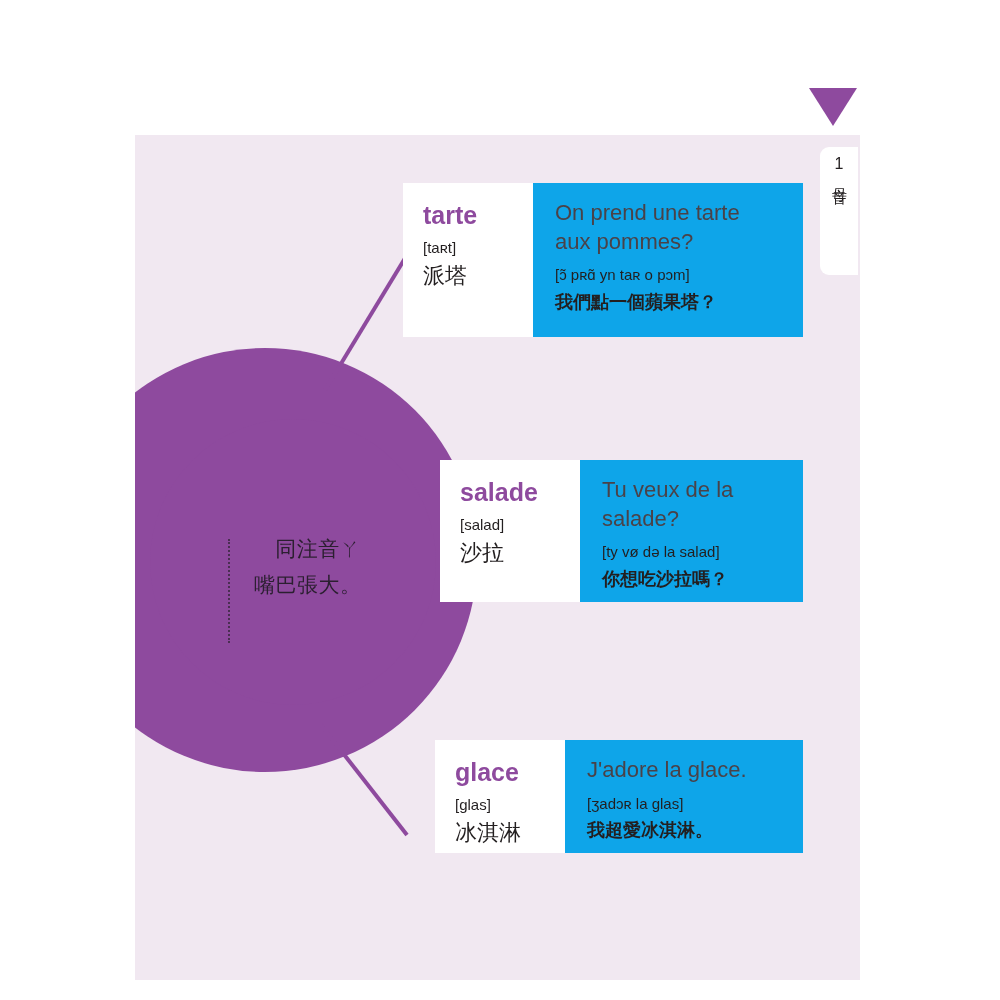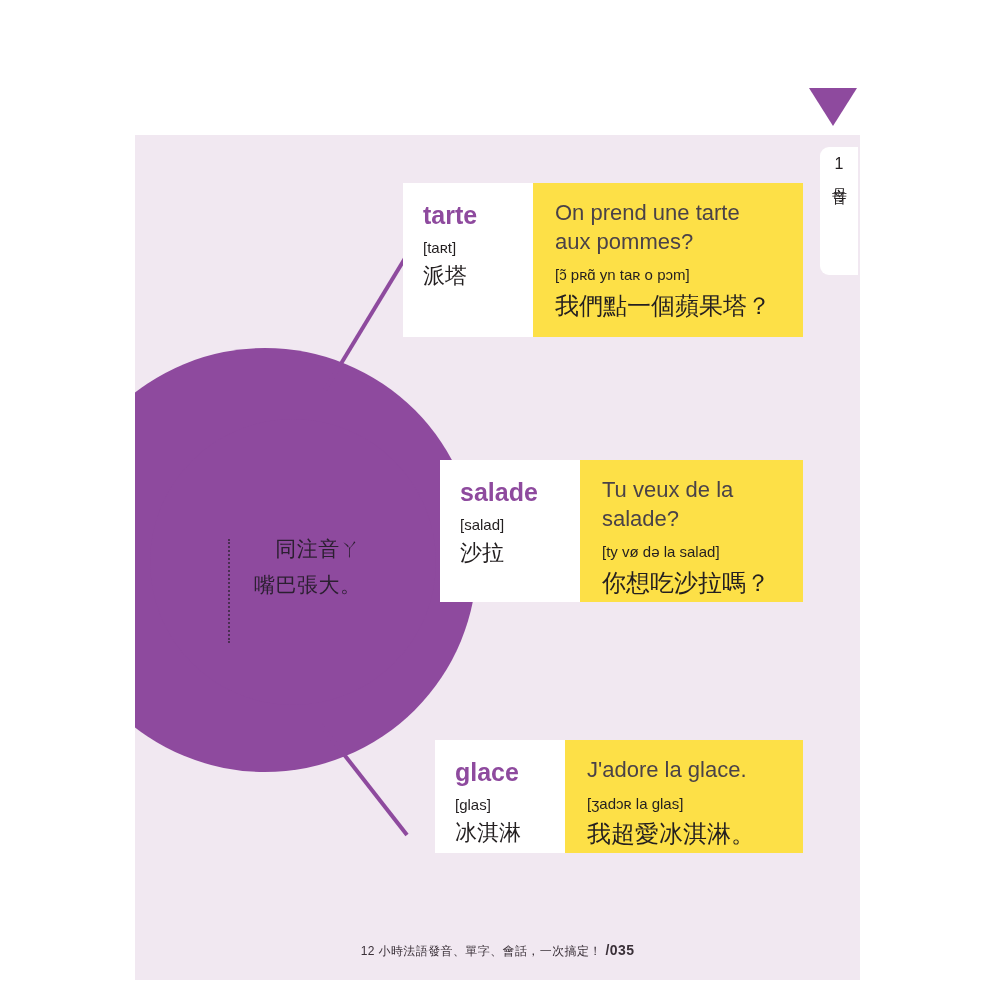--- a/index.html
+++ b/index.html
@@ -144,40 +144,41 @@
     color: #231f20;
     line-height: 1.5;
     margin-bottom: 1px;
   }
   .word-gloss {
     font-size: 22px;
     color: #231f20;
     line-height: 1.45;
   }
   .entry-example {
-    background: #fde047;
+    background: #0ea5e9;
     padding: 16px 22px 14px 22px;
     flex: 1 1 auto;
   }
   .ex-fr {
     font-size: 22px;
     color: #4a4248;
     line-height: 1.3;
     margin-bottom: 8px;
   }
   .ex-ipa {
     font-size: 15px;
     color: #231f20;
     line-height: 1.5;
     margin-bottom: 2px;
   }
   .ex-zh {
-    font-size: 24px;
+    font-size: 18px;
     color: #231f20;
     line-height: 1.45;
+    font-weight: bold;
   }
 
   
   #entry-0 { left: 268px; top: 48px;  width: 400px; }
   #entry-0 .entry-word { width: 130px; height: 154px; }
   #entry-0 .entry-example { height: 154px; }
 
   #entry-1 { left: 305px; top: 325px; width: 363px; }
   #entry-1 .entry-word { width: 140px; height: 142px; }
   #entry-1 .entry-example { height: 142px; }
@@ -262,19 +263,15 @@
         <div class="word-ipa">[glas]</div>
         <div class="word-gloss">冰淇淋</div>
       </div>
       <div class="entry-example">
         <div class="ex-fr">J'adore la glace.</div>
         <div class="ex-ipa">[ʒadɔʀ la glas]</div>
         <div class="ex-zh">我超愛冰淇淋。</div>
       </div>
     </div>
 
-    <div class="footer">
-      <span>12 小時法語發音、單字、會話，一次搞定！</span>
-      <b>/035</b>
-    </div>
 
   </div>
 </div>
 
 </body></html>

